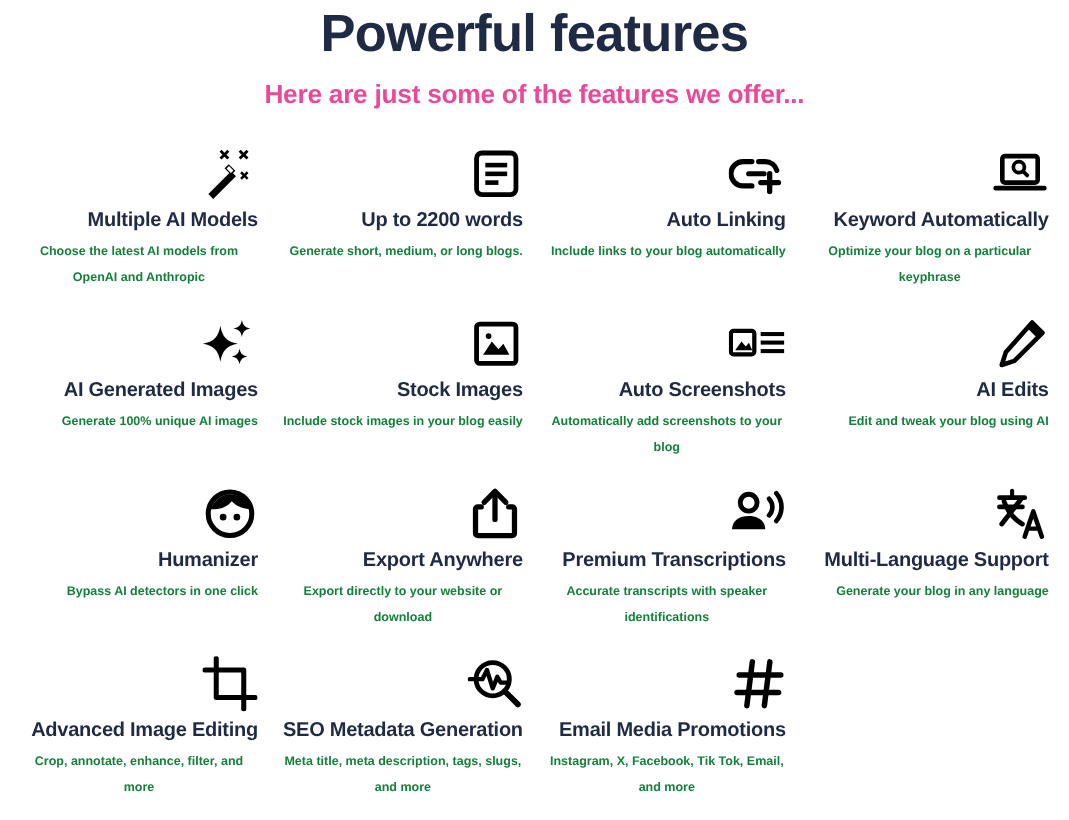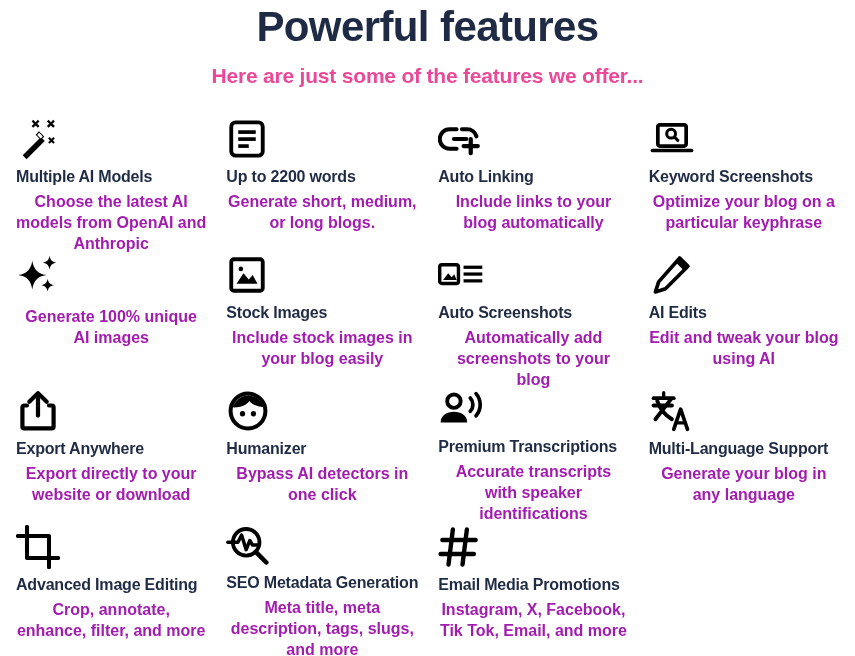--- a/index.html
+++ b/index.html
@@ -50,21 +50,21 @@
     grid-template-columns: repeat(4, 1fr);
     grid-auto-rows: 136px;
     column-gap: 0px;
     row-gap: 0px;
     padding: 0 6px;
   }
 
   .feature-card {
     display: flex;
     flex-direction: column;
-    align-items: flex-start;
+    align-items: flex-end;
     text-align: center;
     padding: 0 10px;
   }
 
   .feature-icon {
     height: 46px;
     display: flex;
     align-items: center;
     justify-content: center;
     margin-bottom: 4px;
@@ -77,24 +77,24 @@
   .feature-title {
     font-size: 16px;
     line-height: 21px;
     font-weight: 700;
     color: #1f2a44;
     letter-spacing: -0.2px;
     white-space: nowrap;
   }
 
   .feature-desc {
-    font-size: 16px;
+    font-size: 10px;
     line-height: 21px;
     font-weight: 700;
-    color: #a21caf;
+    color: #15803d;
     margin-top: 4px;
     max-width: 200px;
   }
 </style>
 </head>
 <body>
 
 <div class="page">
 
   <div class="header">
@@ -143,31 +143,32 @@
       </div>
       <div class="feature-card">
         <div class="feature-icon">
           <svg width="46" height="46" viewBox="0 0 52 48" fill="none">
     <rect x="10" y="8" width="32" height="24" rx="2.5" stroke="#000" stroke-width="4.2"></rect>
     <circle cx="25" cy="18" r="5" stroke="#000" stroke-width="3.4"></circle>
     <path d="M28.8 21.8 L32.5 25.5" stroke="#000" stroke-width="3.4" stroke-linecap="round"></path>
     <path d="M4 37 H48" stroke="#000" stroke-width="4.2" stroke-linecap="round"></path>
   </svg>
         </div>
-        <div class="feature-title">Keyword Screenshots</div>
+        <div class="feature-title">Keyword Automatically</div>
         <div class="feature-desc">Optimize your blog on a particular keyphrase</div>
       </div>
       <div class="feature-card">
         <div class="feature-icon">
           <svg width="46" height="46" viewBox="0 0 48 48" fill="none">
     <path d="M17 9 C18.6 18.4 22.6 22.4 31.6 24 C22.6 25.6 18.6 29.6 17 39 C15.4 29.6 11.4 25.6 2.4 24 C11.4 22.4 15.4 18.4 17 9Z" fill="#000"></path>
     <path d="M35 4 C35.8 8.6 37.6 10.4 42 11.2 C37.6 12 35.8 13.8 35 18.4 C34.2 13.8 32.4 12 28 11.2 C32.4 10.4 34.2 8.6 35 4Z" fill="#000"></path>
     <path d="M33 28 C33.8 32.2 35.4 33.8 39.5 34.6 C35.4 35.4 33.8 37 33 41.2 C32.2 37 30.6 35.4 26.5 34.6 C30.6 33.8 32.2 32.2 33 28Z" fill="#000"></path>
   </svg>
         </div>
+        <div class="feature-title">AI Generated Images</div>
         <div class="feature-desc">Generate 100% unique AI images</div>
       </div>
       <div class="feature-card">
         <div class="feature-icon">
           <svg width="42" height="42" viewBox="0 0 48 48" fill="none">
     <rect x="6" y="6" width="36" height="36" rx="3" stroke="#000" stroke-width="4.4"></rect>
     <path d="M12 34 L20 22 L26 29 L30.5 24 L36 34 Z" fill="#000"></path>
     <circle cx="17" cy="17" r="2.6" fill="#000"></circle>
   </svg>
         </div>
@@ -193,40 +194,40 @@
     <path d="M33.5 5.5 L42.5 14.5 L18 39 L7 42.5 L10.5 31.5 Z" stroke="#000" stroke-width="4" stroke-linejoin="round"></path>
     <path d="M31 8 L40 17" stroke="#000" stroke-width="4"></path>
     <path d="M33.5 5.5 L42.5 14.5 L38 19 L29 10 Z" fill="#000"></path>
   </svg>
         </div>
         <div class="feature-title">AI Edits</div>
         <div class="feature-desc">Edit and tweak your blog using AI</div>
       </div>
       <div class="feature-card">
         <div class="feature-icon">
+          <svg width="44" height="44" viewBox="0 0 48 48" fill="none">
+    <circle cx="24" cy="24" r="19" stroke="#000" stroke-width="4.4"></circle>
+    <path d="M7 20 C11 11 18 6.5 25 7 C33 7.5 39 13 41 20 C34 19 29 17 25.5 13 C22 18 15 20.5 7 20 Z" fill="#000"></path>
+    <circle cx="18" cy="27" r="2.9" fill="#000"></circle>
+    <circle cx="30" cy="27" r="2.9" fill="#000"></circle>
+  </svg>
+        </div>
+        <div class="feature-title">Humanizer</div>
+        <div class="feature-desc">Bypass AI detectors in one click</div>
+      </div>
+      <div class="feature-card">
+        <div class="feature-icon">
           <svg width="44" height="44" viewBox="0 0 44 48" fill="none">
     <path d="M22 5 L22 29" stroke="#000" stroke-width="4.6" stroke-linecap="round"></path>
     <path d="M12.5 14 L22 4.5 L31.5 14" stroke="#000" stroke-width="4.6" stroke-linecap="round" stroke-linejoin="round"></path>
     <path d="M10 18 H7 a2 2 0 0 0 -2 2 v21 a2 2 0 0 0 2 2 h30 a2 2 0 0 0 2-2 V20 a2 2 0 0 0 -2-2 h-3" stroke="#000" stroke-width="4.6" stroke-linecap="round" stroke-linejoin="round"></path>
   </svg>
         </div>
         <div class="feature-title">Export Anywhere</div>
         <div class="feature-desc">Export directly to your website or download</div>
-      </div>
-      <div class="feature-card">
-        <div class="feature-icon">
-          <svg width="44" height="44" viewBox="0 0 48 48" fill="none">
-    <circle cx="24" cy="24" r="19" stroke="#000" stroke-width="4.4"></circle>
-    <path d="M7 20 C11 11 18 6.5 25 7 C33 7.5 39 13 41 20 C34 19 29 17 25.5 13 C22 18 15 20.5 7 20 Z" fill="#000"></path>
-    <circle cx="18" cy="27" r="2.9" fill="#000"></circle>
-    <circle cx="30" cy="27" r="2.9" fill="#000"></circle>
-  </svg>
-        </div>
-        <div class="feature-title">Humanizer</div>
-        <div class="feature-desc">Bypass AI detectors in one click</div>
       </div>
       <div class="feature-card">
         <div class="feature-icon">
           <svg width="46" height="44" viewBox="0 0 52 44" fill="none">
     <circle cx="18" cy="12" r="7.6" stroke="#000" stroke-width="4.4"></circle>
     <path d="M3 36 C3 28 10 24 18 24 C26 24 33 28 33 36 Z" fill="#000"></path>
     <path d="M36.5 8.5 a11 11 0 0 1 0 15" stroke="#000" stroke-width="4.2" stroke-linecap="round"></path>
     <path d="M43 3.5 a19 19 0 0 1 0 25" stroke="#000" stroke-width="4.2" stroke-linecap="round"></path>
   </svg>
         </div>

